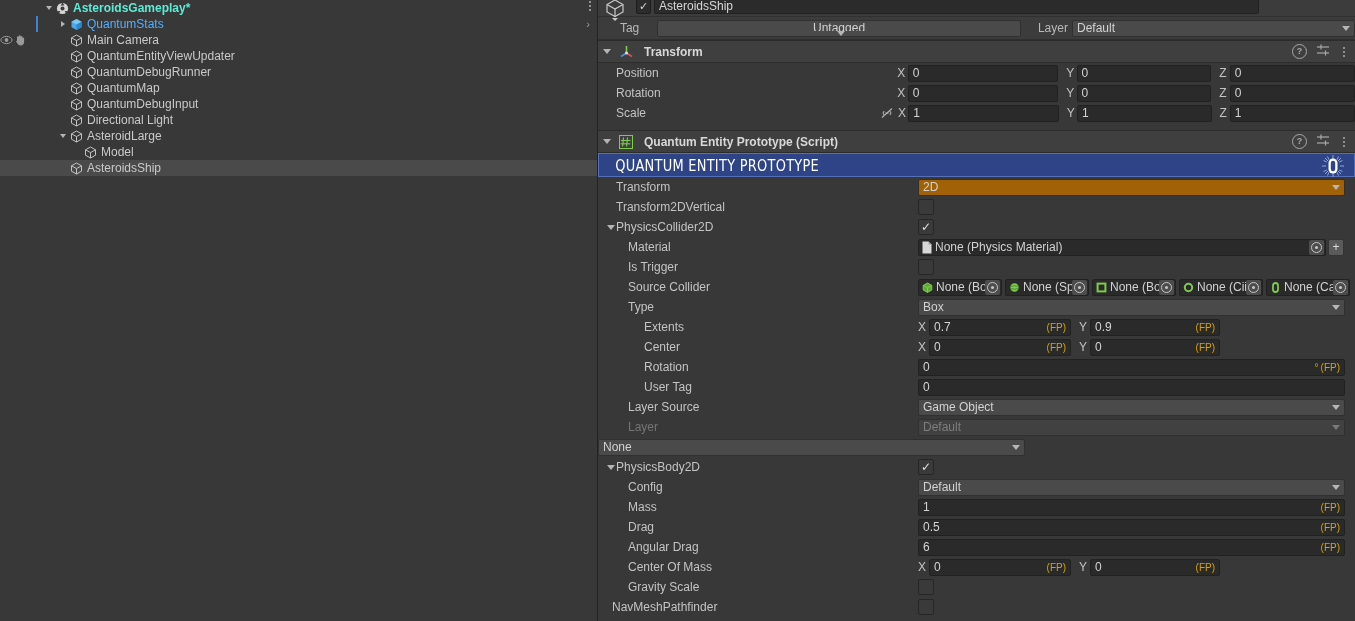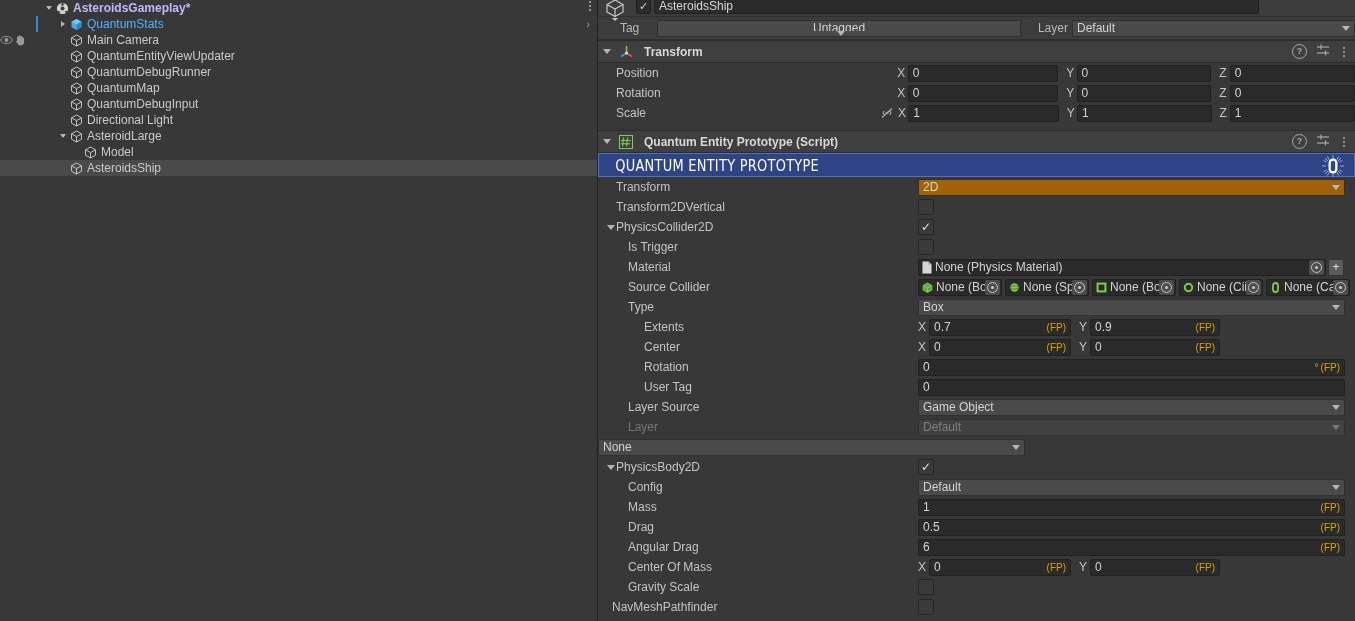--- a/index.html
+++ b/index.html
@@ -147,21 +147,21 @@
             <svg width="13" height="13" viewBox="0 0 13 13">
               <circle cx="6.5" cy="6.5" r="5.6" fill="#d5d5d5"></circle>
               <circle cx="6.5" cy="6.5" r="2" fill="#3c3c3c"></circle>
               <g fill="#3c3c3c">
                 <path d="M6.5 0.6 L8.4 3.6 L4.6 3.6 Z"></path>
                 <path d="M0.9 9.3 L4.4 9.0 L2.6 12.0 Z"></path>
                 <path d="M12.1 9.3 L10.4 12.0 L8.6 9.0 Z"></path>
               </g>
             </svg>
           </span>
-          <span class="lbl" style="font-weight: bold; color: #c4b5fd;">AsteroidsGameplay*</span>
+          <span class="lbl" style="font-weight: bold; color: #5eead4;">AsteroidsGameplay*</span>
           <span style="position: absolute; right: 6px; top: 1px; display: flex; flex-direction: column; gap: 2px; align-items: center;">
             <i style="width:2px;height:2px;background:#b0b0b0;border-radius:50%;display:block;"></i>
             <i style="width:2px;height:2px;background:#b0b0b0;border-radius:50%;display:block;"></i>
             <i style="width:2px;height:2px;background:#b0b0b0;border-radius:50%;display:block;"></i>
           </span>
         </div>
         <div class="row">
           <span class="gut"></span>
           <span class="stripe"></span>
           <span style="width: 20px; flex: 0 0 20px;"></span>
@@ -510,39 +510,39 @@
       <span class="plbl" style="width:320px;padding-left:7px;box-sizing:border-box;display:flex;align-items:center;">
         <span class="ptw">
             <span class="arr"></span>
           </span>
         <span>PhysicsCollider2D</span>
       </span>
       <span class="chk on"></span>
     </div>
 
     <div class="prow">
-      <span class="plbl" style="width:320px;padding-left:30px;box-sizing:border-box;">Is Trigger</span>
-      <span class="chk"></span>
-    </div>
-
-    <div class="prow">
       <span class="plbl" style="width:320px;padding-left:30px;box-sizing:border-box;">Material</span>
       <span class="objfld" style="width:408px;">
         <span style="display:flex;align-items:center;">
           <svg width="10" height="13" viewBox="0 0 10 13">
               <path d="M0.5 0.5h6l3 3v9h-9z" fill="#d8d8d8"></path>
               <path d="M6.5 0.5v3h3z" fill="#a0a0a0"></path>
             </svg>
         </span>
         <span class="onm">None (Physics Material)</span>
         <span class="objdot">
             <span class="ring"></span>
           </span>
       </span>
       <span class="plusbtn">+</span>
+    </div>
+
+    <div class="prow">
+      <span class="plbl" style="width:320px;padding-left:30px;box-sizing:border-box;">Is Trigger</span>
+      <span class="chk"></span>
     </div>
 
     <div class="prow">
       <span class="plbl" style="width:320px;padding-left:30px;box-sizing:border-box;">Source Collider</span>
       <span id="srccolliders" style="display:flex;align-items:center;gap:3px;">
           <span class="objfld" style="width: 84px;">
             <span style="display:flex;align-items:center;">
               <svg width="11" height="11" viewBox="0 0 11 11">
                 <g fill="none" stroke="#7ecb4f" stroke-width="1">
                   <path d="M5.5 1 L9.8 3.4 L9.8 8 L5.5 10.4 L1.2 8 L1.2 3.4 Z" fill="#5fa83a"></path>

